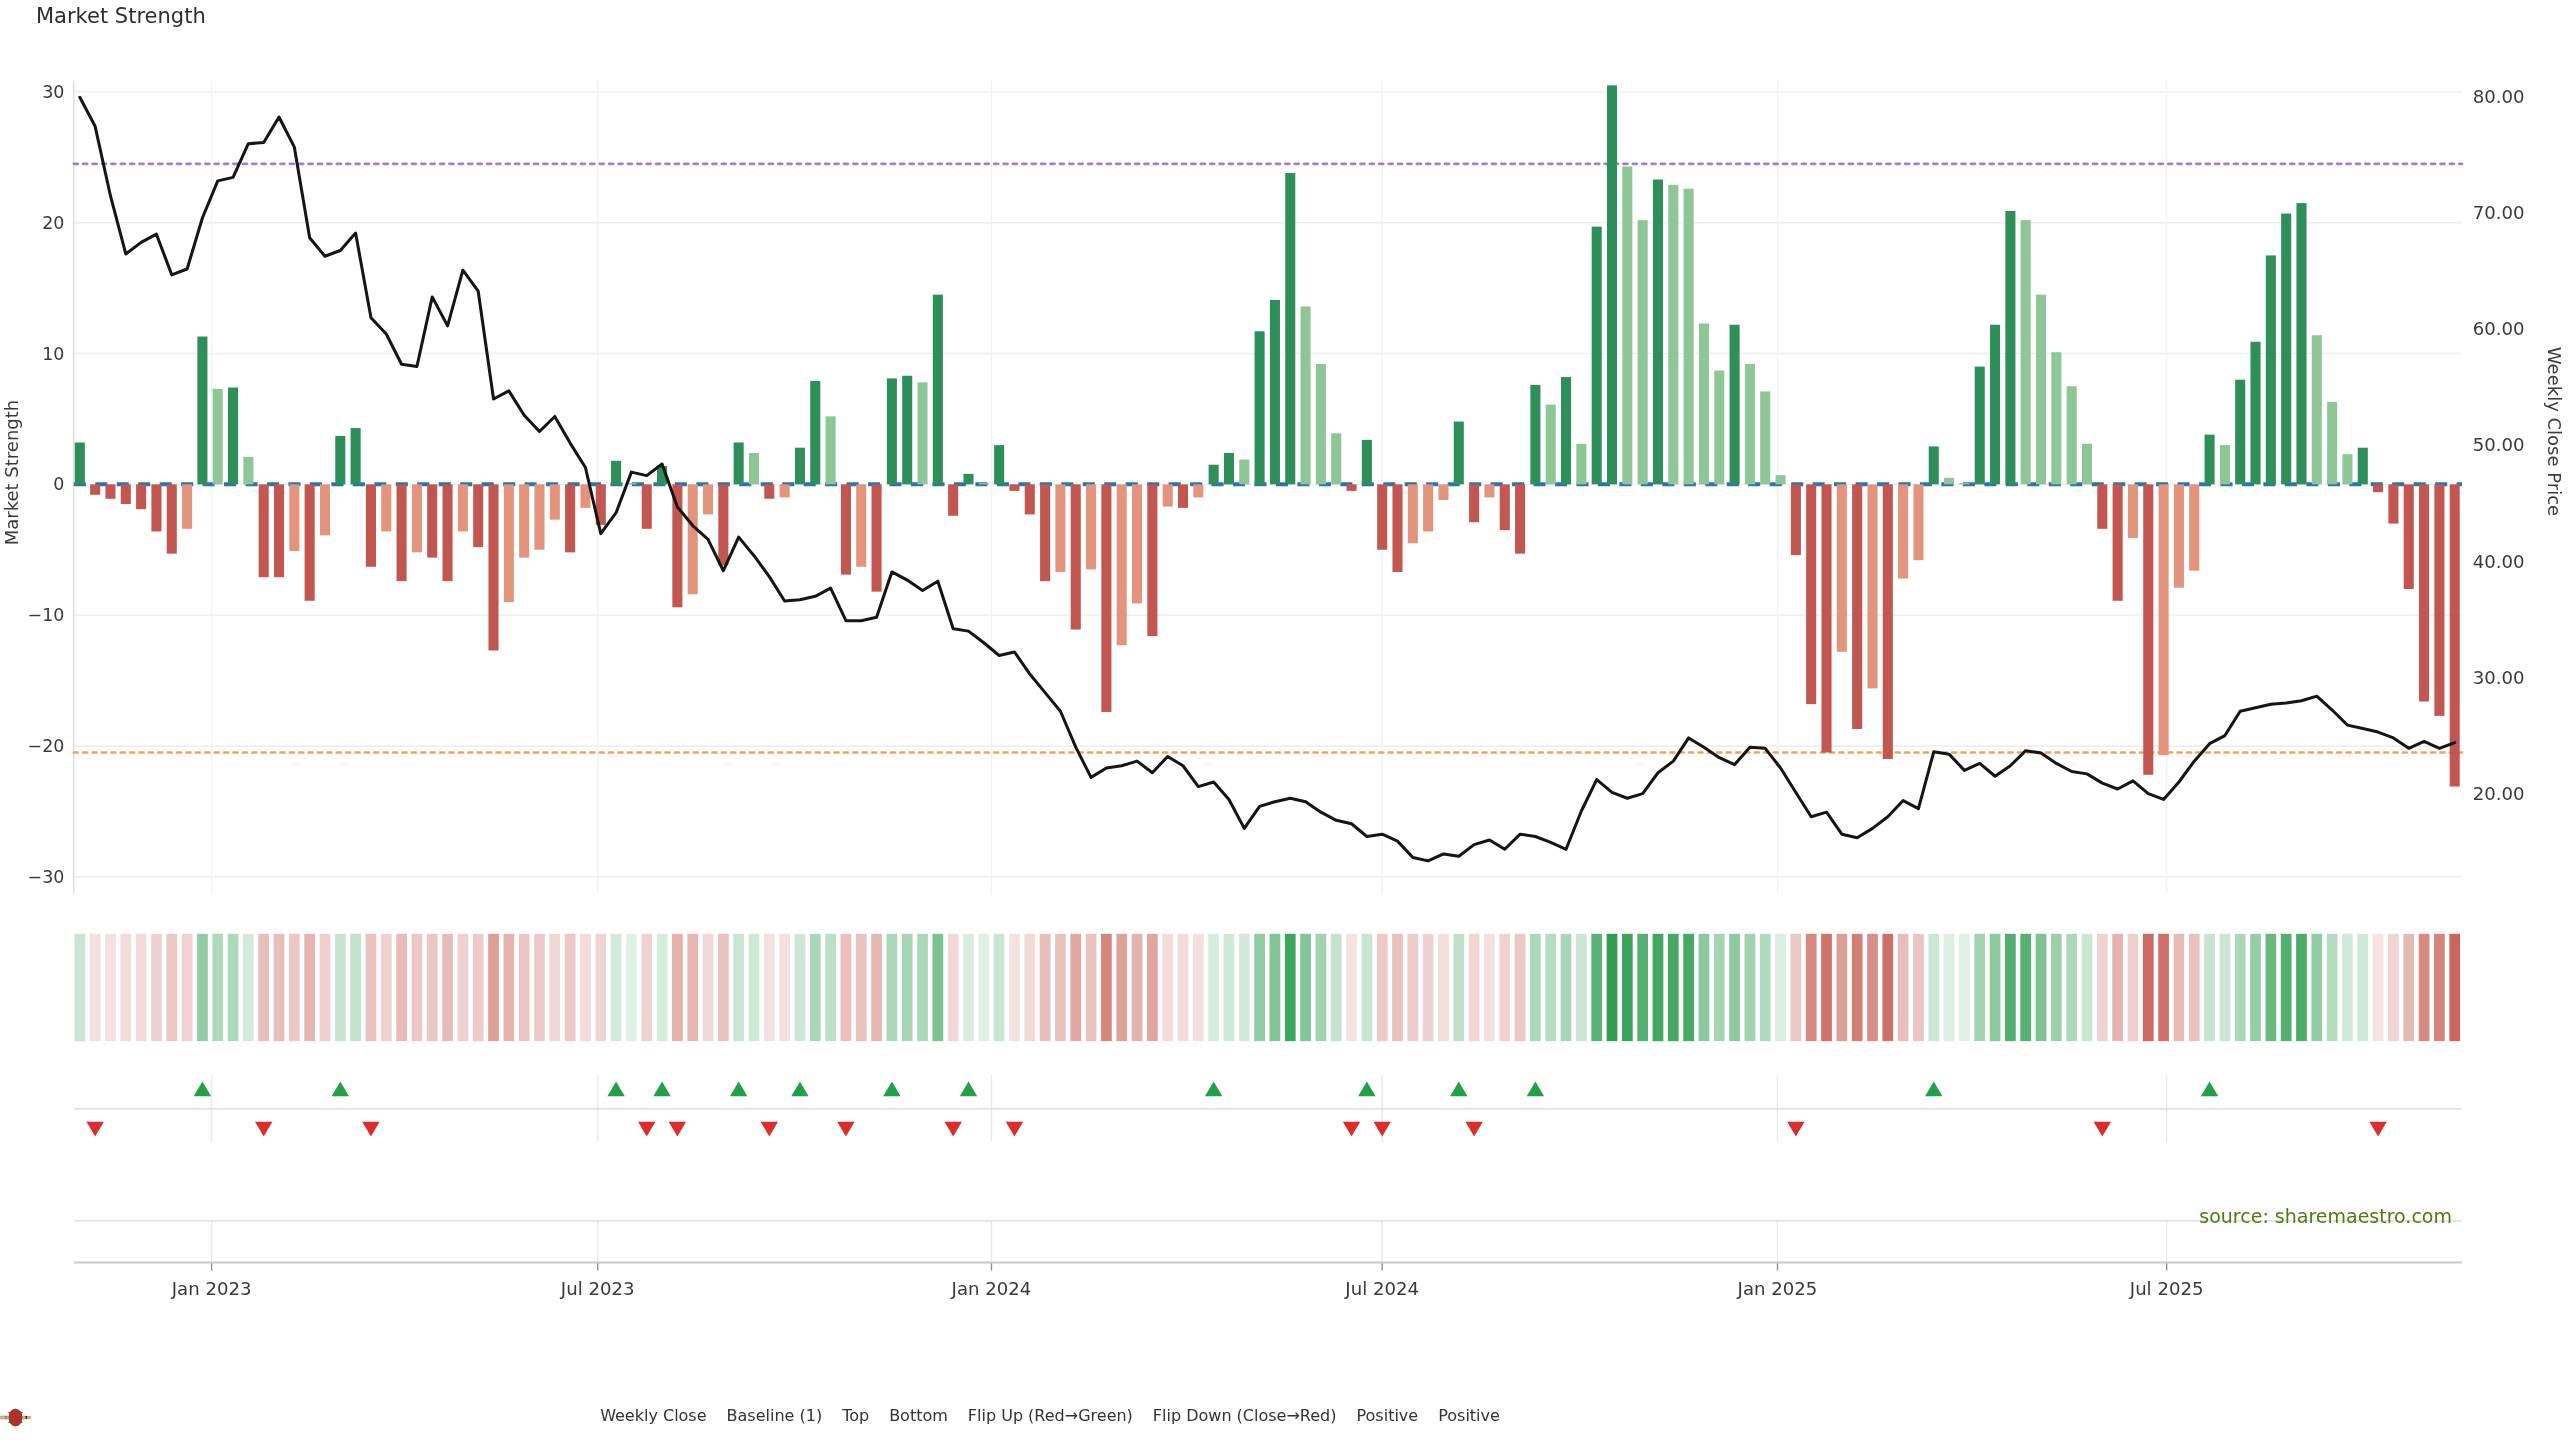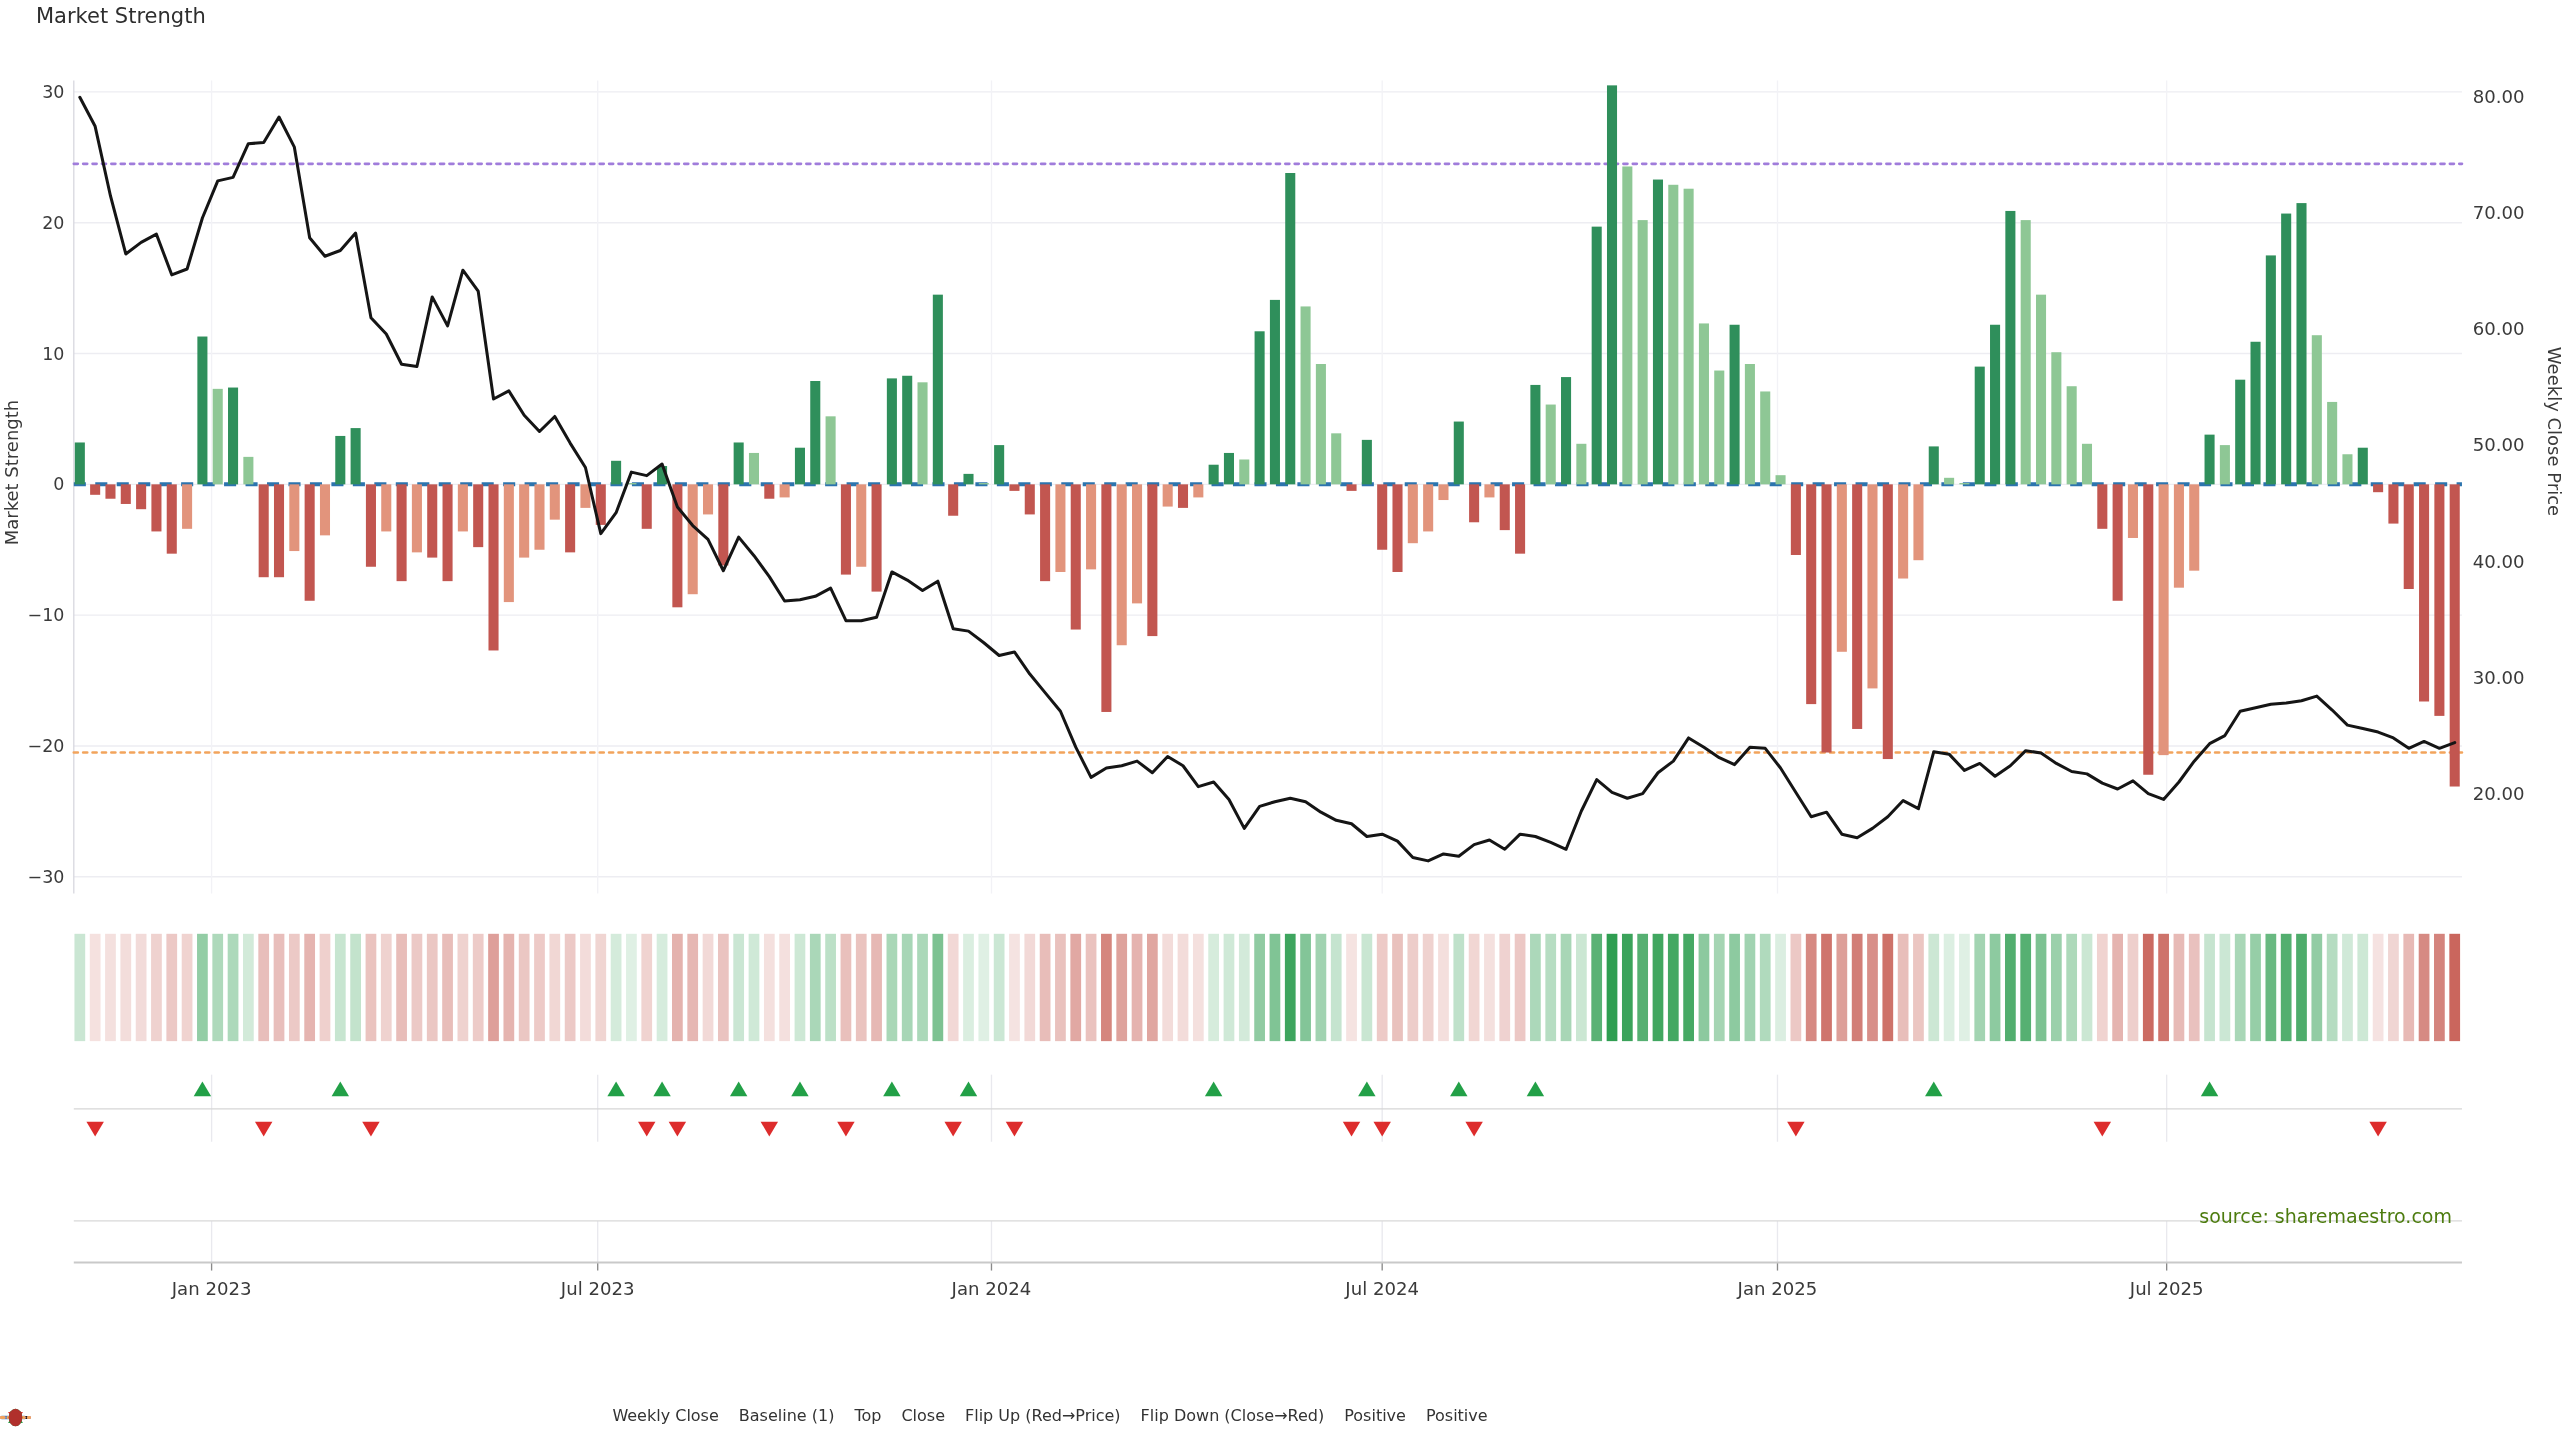--- a/index.html
+++ b/index.html
@@ -445,27 +445,27 @@
       <span class="legend-item">
         <svg width="31" height="23" viewBox="0 0 46 34">
           <line x1="2" y1="17" x2="44" y2="17" stroke="#a07cdb" stroke-width="4.5" stroke-dasharray="4 6" stroke-linecap="round"></line>
         </svg>
         <span>Top</span>
       </span>
       <span class="legend-item">
         <svg width="31" height="23" viewBox="0 0 46 34">
           <line x1="2" y1="17" x2="44" y2="17" stroke="#f2a45c" stroke-width="4.5" stroke-dasharray="4 6" stroke-linecap="round"></line>
         </svg>
-        <span>Close</span>
+        <span>Bottom</span>
       </span>
       <span class="legend-item">
         <svg width="31" height="23" viewBox="0 0 46 34">
           <path d="M 12 25 L 34 25 L 23 7 Z" fill="#22a047"></path>
         </svg>
-        <span>Flip Up (Red→Price)</span>
+        <span>Flip Up (Red→Green)</span>
       </span>
       <span class="legend-item">
         <svg width="31" height="23" viewBox="0 0 46 34">
           <path d="M 12 9 L 34 9 L 23 27 Z" fill="#dd2c2c"></path>
         </svg>
         <span>Flip Down (Close→Red)</span>
       </span>
       <span class="legend-item">
         <svg width="31" height="23" viewBox="0 0 46 34">
           <ellipse cx="23" cy="17" rx="10" ry="13" fill="#1e8a43"></ellipse>

